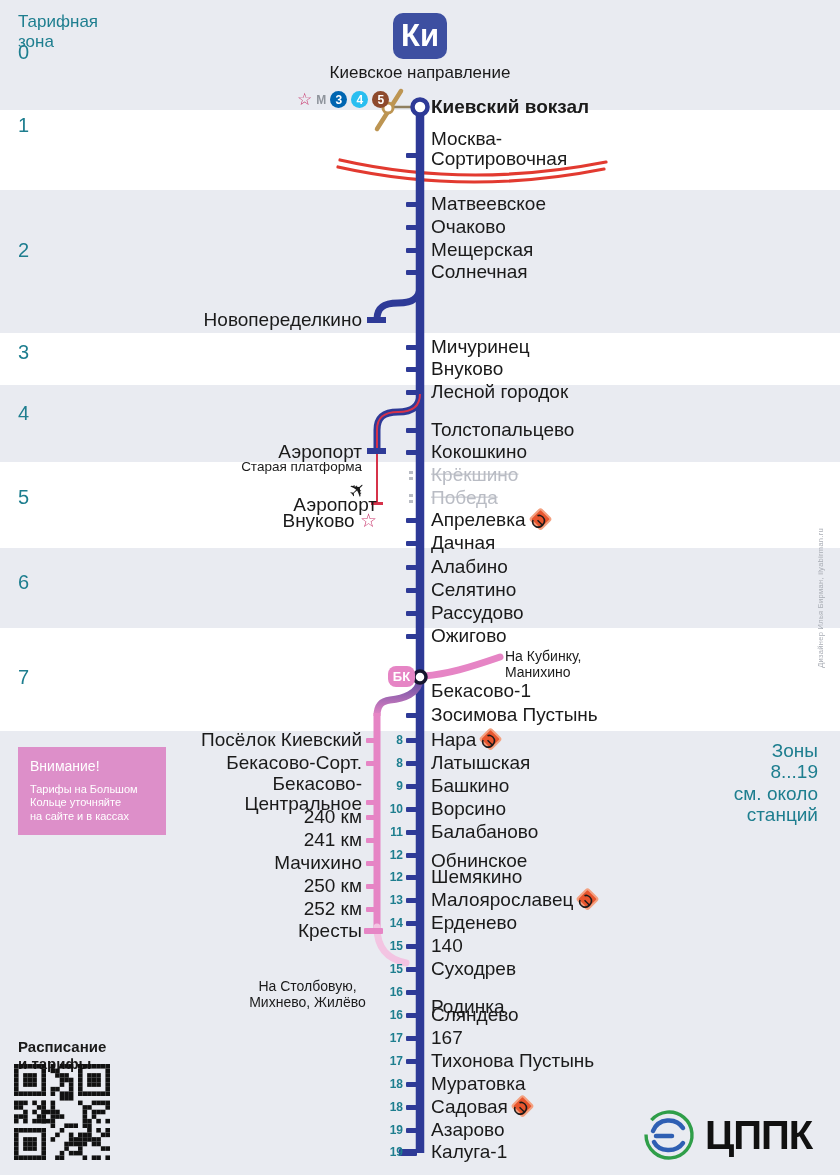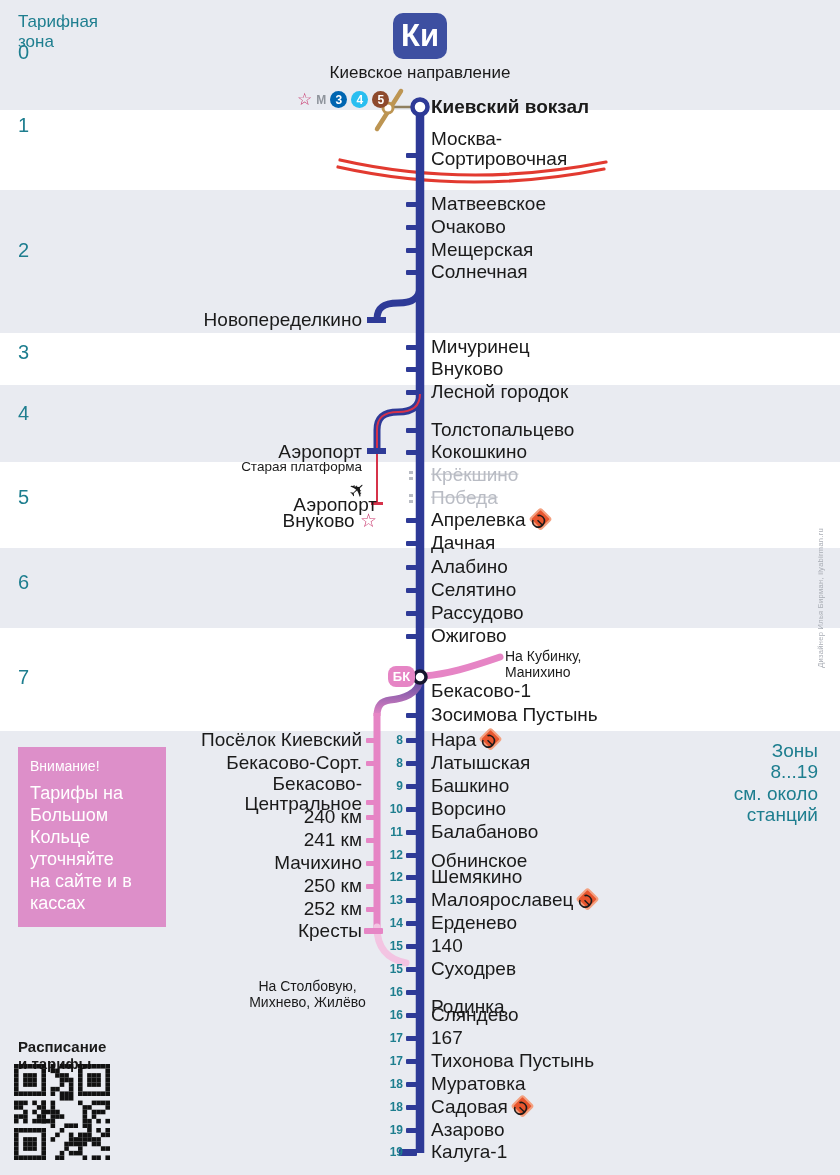--- a/index.html
+++ b/index.html
@@ -28,21 +28,21 @@
             color:#fff;font-size:31px;font-weight:bold;display:flex;align-items:center;justify-content:center;}
   .line-name{position:absolute;left:0;top:63px;width:840px;text-align:center;font-size:17px;}
   .metro-row{position:absolute;left:297px;top:91px;display:flex;align-items:center;gap:4px;}
   .metro-star{color:#c8356b;font-size:17px;line-height:1;}
   .metro-m{color:#8f949c;font-size:12px;font-weight:bold;}
   .metro-circle{width:17px;height:17px;border-radius:50%;color:#fff;font-size:12px;font-weight:bold;display:flex;align-items:center;justify-content:center;}
   .bk-badge{position:absolute;left:388px;top:666px;width:27px;height:21px;background:#e685c5;border-radius:8px;
             color:#fff;font-size:13px;font-weight:bold;display:flex;align-items:center;justify-content:center;}
   .warning{position:absolute;left:18px;top:747px;width:148px;background:#dd8fc9;border-radius:0;color:#fff;padding:11px 12px 12px 12px;box-sizing:border-box;}
   .warning .w-title{font-size:14px;margin-bottom:9px;}
-  .warning .w-body{font-size:18px;line-height:1.22;white-space:pre-line;}
+  .warning .w-body{font-size:11px;line-height:1.22;white-space:pre-line;}
   .zones-note{position:absolute;right:22px;top:740px;color:#1e7e8f;font-size:19px;line-height:1.13;text-align:right;white-space:pre-line;}
   .schedule-label{position:absolute;left:18px;top:1038px;font-size:15px;font-weight:bold;line-height:1.15;white-space:pre-line;}
   .plane-icon{position:absolute;left:349px;top:478px;font-size:20px;transform:rotate(-42deg);}
   .star-glyph{color:#c8356b;font-weight:normal;}
   .credit{position:absolute;right:15px;top:528px;writing-mode:vertical-rl;transform:rotate(180deg);font-size:7.5px;color:#a9adb5;letter-spacing:.3px;}
   .logo{position:absolute;left:642px;top:1108px;display:flex;align-items:center;gap:9px;}
   .logo-text{font-size:40px;font-weight:bold;color:#111;letter-spacing:-1px;}
   .qr{position:absolute;left:14px;top:1064px;}
 </style>
 </head>
@@ -487,14 +487,23 @@
       <rect x="9" y="20" width="1" height="1" fill="#111"></rect>
       <rect x="10" y="20" width="1" height="1" fill="#111"></rect>
       <rect x="15" y="20" width="1" height="1" fill="#111"></rect>
       <rect x="17" y="20" width="1" height="1" fill="#111"></rect>
       <rect x="18" y="20" width="1" height="1" fill="#111"></rect>
       <rect x="20" y="20" width="1" height="1" fill="#111"></rect>
     </svg>
 
   <div class="credit">Дизайнер Илья Бирман, ilyabirman.ru</div>
 
+  <div class="logo">
+    <svg width="54" height="54" viewBox="0 0 54 54">
+      <circle cx="27" cy="27" r="23" fill="none" stroke="#2f9e49" stroke-width="3.4" stroke-dasharray="128 17" transform="rotate(-140 27 27)"></circle>
+      <path d="M 41 20 C 34 9 16 10 11 23" fill="none" stroke="#2f5fb3" stroke-width="4.5" stroke-linecap="round"></path>
+      <path d="M 14 28 L 30 28" fill="none" stroke="#2f5fb3" stroke-width="4.5" stroke-linecap="round"></path>
+      <path d="M 12 34 C 17 44 34 45 41 35" fill="none" stroke="#2f5fb3" stroke-width="4.5" stroke-linecap="round"></path>
+    </svg>
+    <span class="logo-text">ЦППК</span>
+  </div>
 
 </div>
 
 </body></html>

